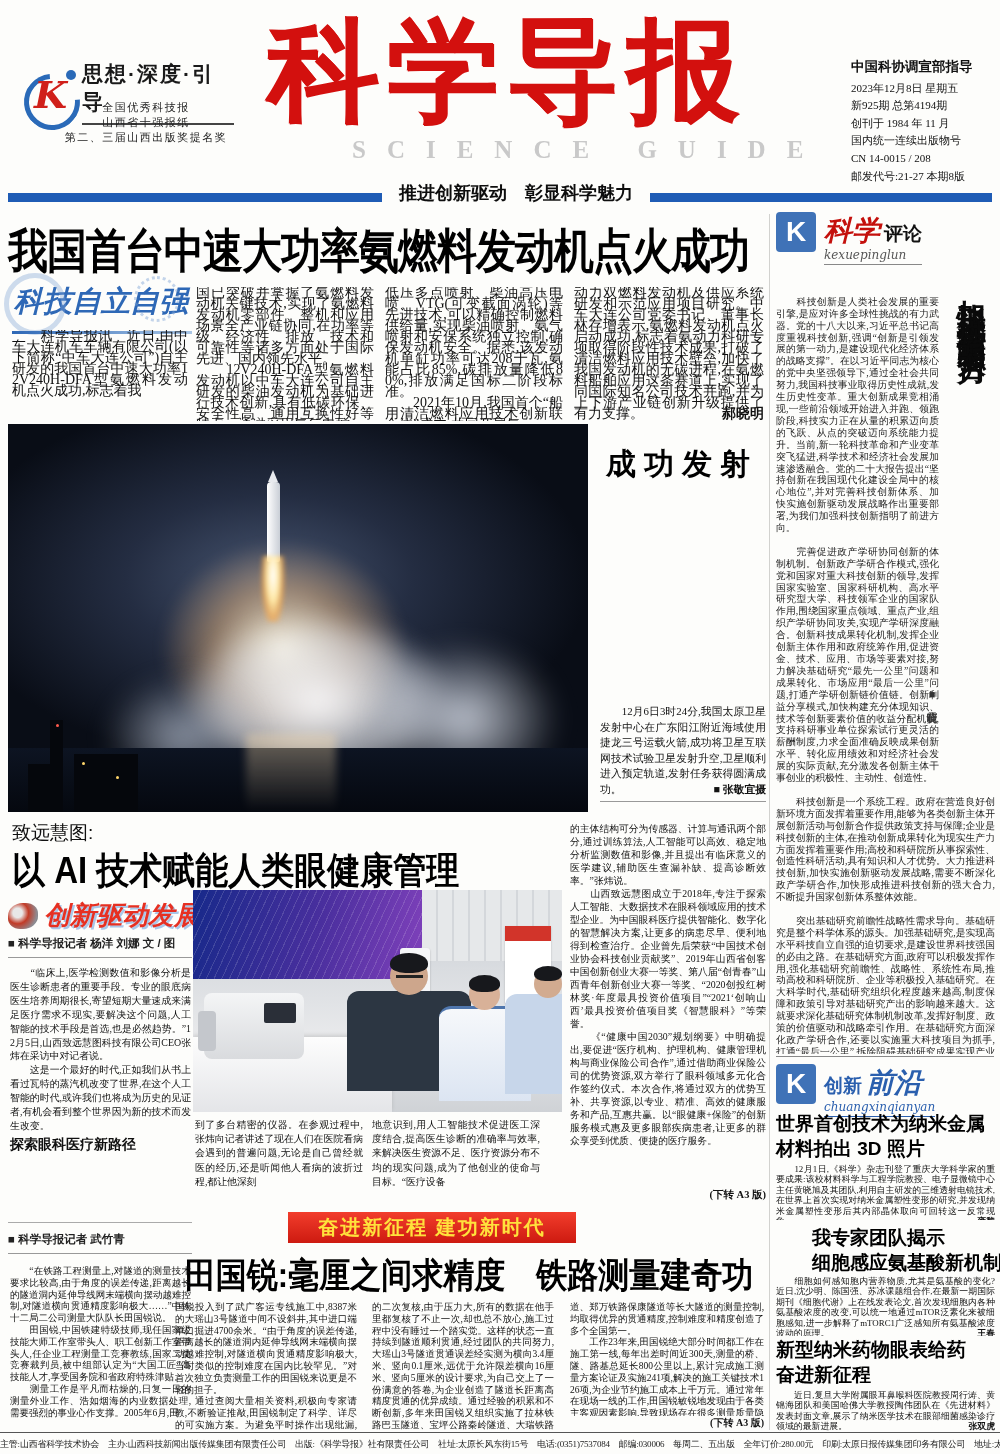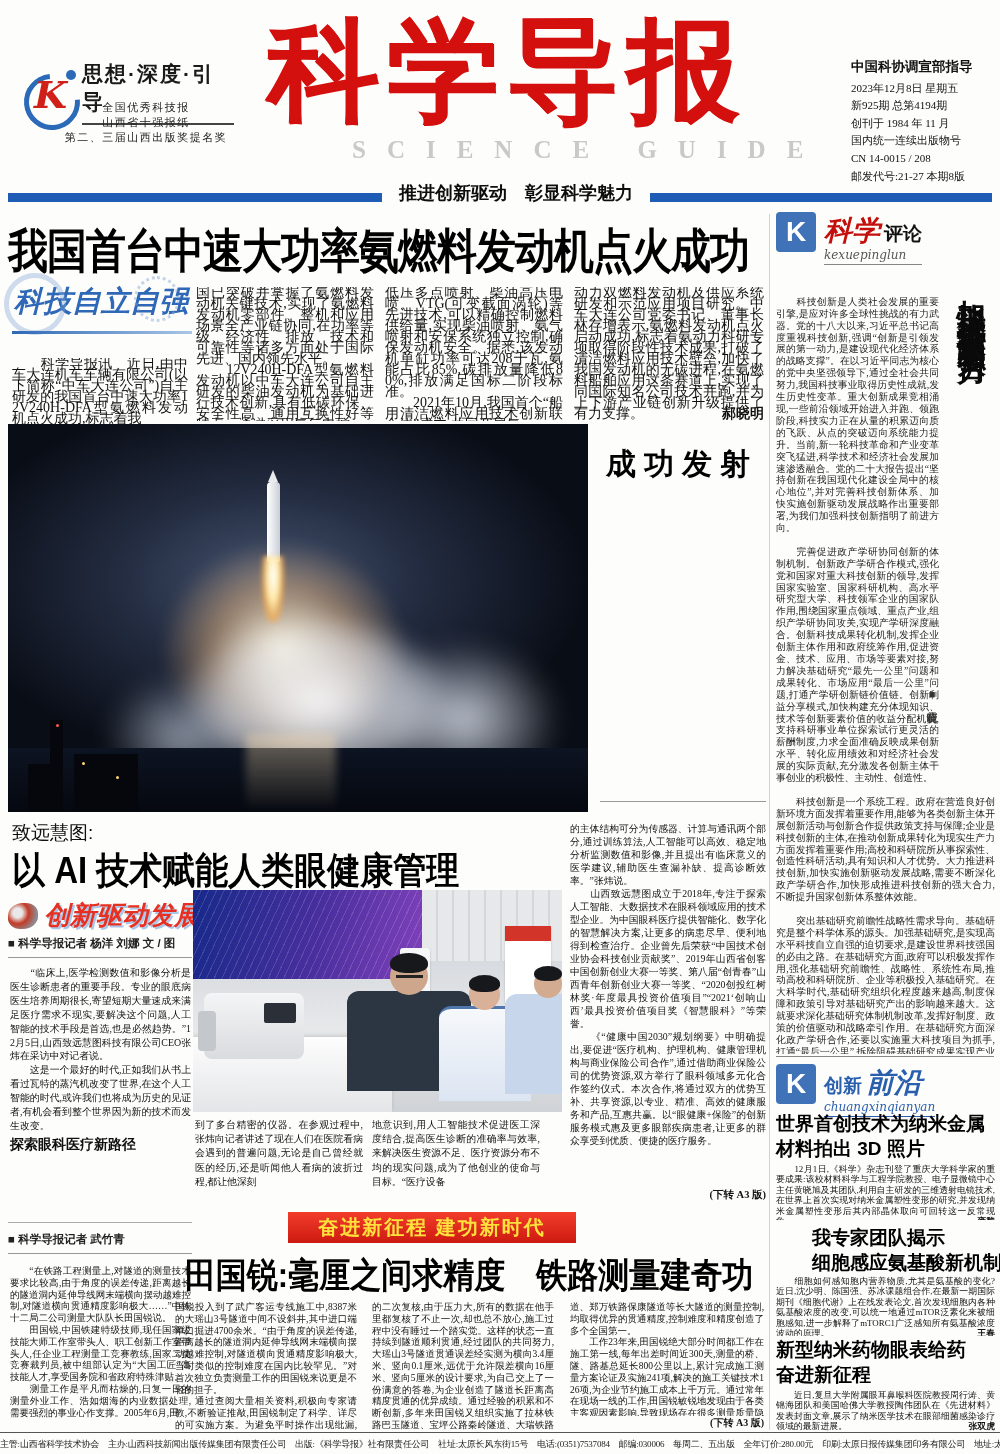--- a/index.html
+++ b/index.html
@@ -27,21 +27,21 @@
   .bar-r{left:650px;width:342px;}
   .slogan{left:386px;top:181px;width:260px;text-align:center;font-family:"Liberation Sans",sans-serif;font-weight:bold;font-size:18px;color:#0d0d0d;white-space:nowrap;}
 
   
   .lead-hl{left:8px;top:219px;width:760px;margin:0;font-family:"Liberation Sans",sans-serif;font-weight:900;font-size:40px;letter-spacing:-1px;white-space:nowrap;transform:scaleY(1.18);transform-origin:left top;color:#000;}
   .lead-badge{left:14px;top:282px;width:188px;font-family:"Liberation Sans",sans-serif;font-weight:900;font-style:italic;font-size:29px;color:#2e68b6;}
   .badge-ring{position:absolute;left:-10px;top:-9px;width:52px;height:52px;border:5px solid rgba(125,162,212,.38);border-radius:50%;}
   .badge-ring2{position:absolute;left:120px;top:-6px;width:40px;height:40px;border:3px dotted rgba(125,162,212,.45);border-radius:50%;}
   .badge-rule{left:12px;top:331px;width:180px;height:3px;background:linear-gradient(90deg,#2e68b6,#a9c6e6);}
   .lead-col{font-size:14px;line-height:11px;}
-  .lead-c0{left:12px;top:358px;width:176px;height:80px;}
+  .lead-c0{left:12px;top:330px;width:176px;height:80px;}
   .lead-c1{left:196px;top:287px;width:178px;height:134px;}
   .lead-c2{left:385px;top:287px;width:178px;height:134px;}
   .lead-c3{left:574px;top:287px;width:190px;height:140px;}
 
   
   .rphoto{left:8px;top:424px;width:580px;height:388px;background:#0b111c;overflow:hidden;}
   .rp-sky{position:absolute;inset:0;background:radial-gradient(55% 48% at 45% 40%,#46546f 0%,#242d42 45%,#090d16 100%);}
   .rp-glow{position:absolute;left:110px;top:80px;width:330px;height:290px;background:radial-gradient(closest-side,rgba(255,244,215,.95),rgba(255,196,130,.45) 42%,rgba(255,150,80,0) 75%);filter:blur(6px);}
   .rp-smoke1{position:absolute;left:140px;top:165px;width:340px;height:225px;background:radial-gradient(closest-side,rgba(250,250,252,.96),rgba(235,238,245,.55) 55%,transparent 80%);filter:blur(9px);border-radius:50%;}
   .rp-smoke2{position:absolute;left:330px;top:195px;width:250px;height:200px;background:radial-gradient(closest-side,rgba(226,232,244,.85),transparent 78%);filter:blur(12px);border-radius:50%;}
@@ -205,20 +205,21 @@
     <div class="rp-t2"></div>
     <div class="rp-t3"></div>
     <div class="rp-lt1"></div>
     <div class="rp-lt2"></div>
     <div class="rp-lt3"></div>
     <div class="rp-rocket"></div>
     <div class="rp-flame"></div>
   </div>
 
   <div class="abs launch-title">成功发射</div>
+  <div class="abs jst launch-cap"><span>　　12月6日3时24分,我国太原卫星发射中心在广东阳江附近海域使用捷龙三号运载火箭,成功将卫星互联网技术试验卫星发射升空,卫星顺利进入预定轨道,发射任务获得圆满成功。</span><span class="auth">■ 张敬宜摄</span></div>
   <div class="abs cap-hr"></div>
   <div class="abs vline"></div>
 
   <div class="abs sec-head cm-head">
     <div class="ksq">K</div>
     <div>
       <span class="sec-script">科学</span>
       <span class="sec-plain">评论</span>
       <div class="sec-pinyin">kexuepinglun</div>
     </div>

